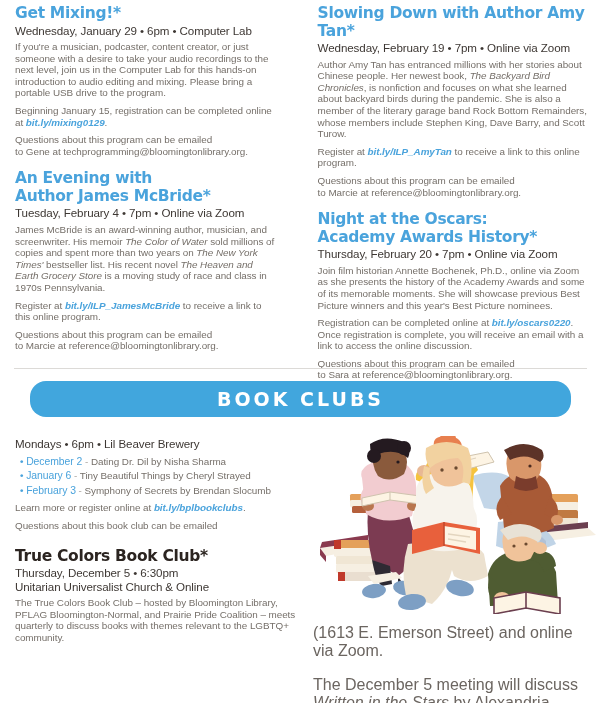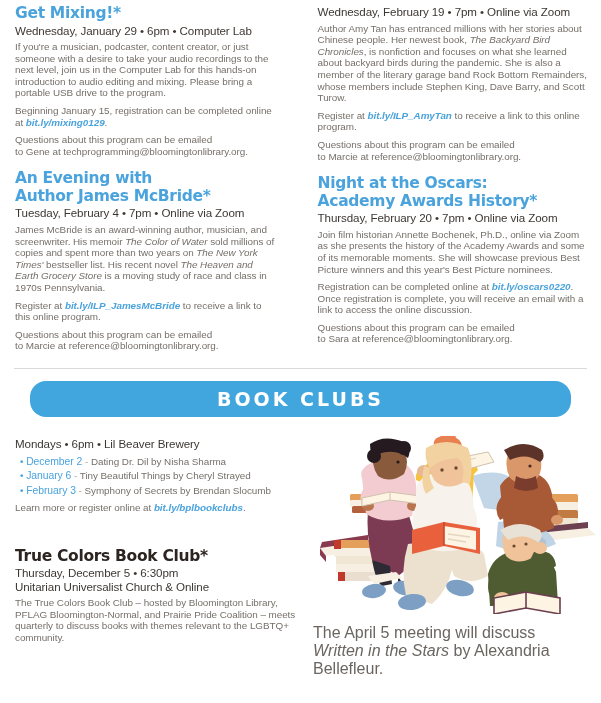--- a/index.html
+++ b/index.html
@@ -170,20 +170,21 @@
         <p class="body"><span>James McBride is an award-winning author, musician, and screenwriter. His memoir </span><span class="ital">The Color of Water</span><span> sold millions of copies and spent more than two years on </span><span class="ital">The New York Times'</span><span> bestseller list. His recent novel </span><span class="ital">The Heaven and Earth Grocery Store</span><span> is a moving study of race and class in 1970s Pennsylvania.</span></p>
         <p class="body"><span>Register at </span><span class="lnk">bit.ly/ILP_JamesMcBride</span><span> to receive a link to this online program.</span></p>
         <p class="body"><span>Questions about this program can be emailed</span><br><span>to Marcie at reference@bloomingtonlibrary.org.</span></p>
       </div>
 
     </div>
 
     <div class="col right">
 
       <div class="event">
+        <h2 class="event-title">Slowing Down with Author Amy Tan*</h2>
         <div class="event-when">Wednesday, February 19 • 7pm • Online via Zoom</div>
         <p class="body"><span>Author Amy Tan has entranced millions with her stories about Chinese people.  Her newest book, </span><span class="ital">The Backyard Bird Chronicles</span><span>, is nonfiction and focuses on what she learned about backyard birds during the pandemic. She is also a member of the literary garage band Rock Bottom Remainders, whose members include Stephen King, Dave Barry, and Scott Turow.</span></p>
         <p class="body"><span>Register at </span><span class="lnk">bit.ly/ILP_AmyTan</span><span> to receive a link to this online program.</span></p>
         <p class="body"><span>Questions about this program can be emailed</span><br><span>to Marcie at reference@bloomingtonlibrary.org.</span></p>
       </div>
 
       <div class="event">
         <h2 class="event-title"><span>Night at the Oscars:</span><br><span>Academy Awards History*</span></h2>
         <div class="event-when">Thursday, February 20 • 7pm • Online via Zoom</div>
         <p class="body">Join film historian Annette Bochenek, Ph.D., online via Zoom as she presents the history of the Academy Awards and some of its memorable moments. She will showcase previous Best Picture winners and this year's Best Picture nominees.</p>
@@ -202,21 +203,21 @@
   <div class="clubs-left">
 
     <div class="event">
       <div class="event-when">Mondays • 6pm • Lil Beaver Brewery</div>
       <ul class="meeting-list">
         <li><span class="bullet">•</span> <span class="ml-date">December 2</span><span class="ml-sep"> - </span><span class="ml-title">Dating Dr. Dil</span><span> by Nisha Sharma</span></li>
         <li><span class="bullet">•</span> <span class="ml-date">January 6</span><span class="ml-sep"> - </span><span class="ml-title">Tiny Beautiful Things</span><span> by Cheryl Strayed</span></li>
         <li><span class="bullet">•</span> <span class="ml-date">February 3</span><span class="ml-sep"> - </span><span class="ml-title">Symphony of Secrets</span><span> by Brendan Slocumb</span></li>
       </ul>
       <p class="body"><span>Learn more or register online at </span><span class="lnk">bit.ly/bplbookclubs</span><span>.</span></p>
-      <p class="body"><br></p>
+      <p class="body"><span>Questions about this book club can be emailed</span><br></p>
     </div>
 
     <div class="event" style="margin-top:16px;">
       <h2 class="event-title dark">True Colors Book Club*</h2>
       <div class="event-when"><span>Thursday, December 5 • 6:30pm</span><br><span>Unitarian Universalist Church &amp; Online</span></div>
       <p class="body">The True Colors Book Club – hosted by Bloomington Library, PFLAG Bloomington-Normal, and Prairie Pride Coalition – meets quarterly to discuss books with themes relevant to the LGBTQ+ community.</p>
     </div>
 
   </div>
 
@@ -350,17 +351,18 @@
         <path d="M214 156 L214 172" stroke="#6b3f4f" stroke-width="1.6"></path>
       </g>
 
       <g>
         <path d="M56 140 L84 136 L90 142 L62 148 Z" fill="#f6efe2"></path>
       </g>
     </svg>
   </div>
 
   <div class="clubs-right-text">
-    <p class="body"><span>The April 5 meeting will discuss </span><span class="ital">Written in the Stars</span><span> by Alexandria Bellefleur.</span></p>
+    <p class="body">(1613 E. Emerson Street) and online via Zoom.</p>
+    <p class="body"><span>The December 5 meeting will discuss </span><span class="ital">Written in the Stars</span><span> by Alexandria Bellefleur.</span></p>
 
   </div>
 
 </div>
 
 </body></html>

